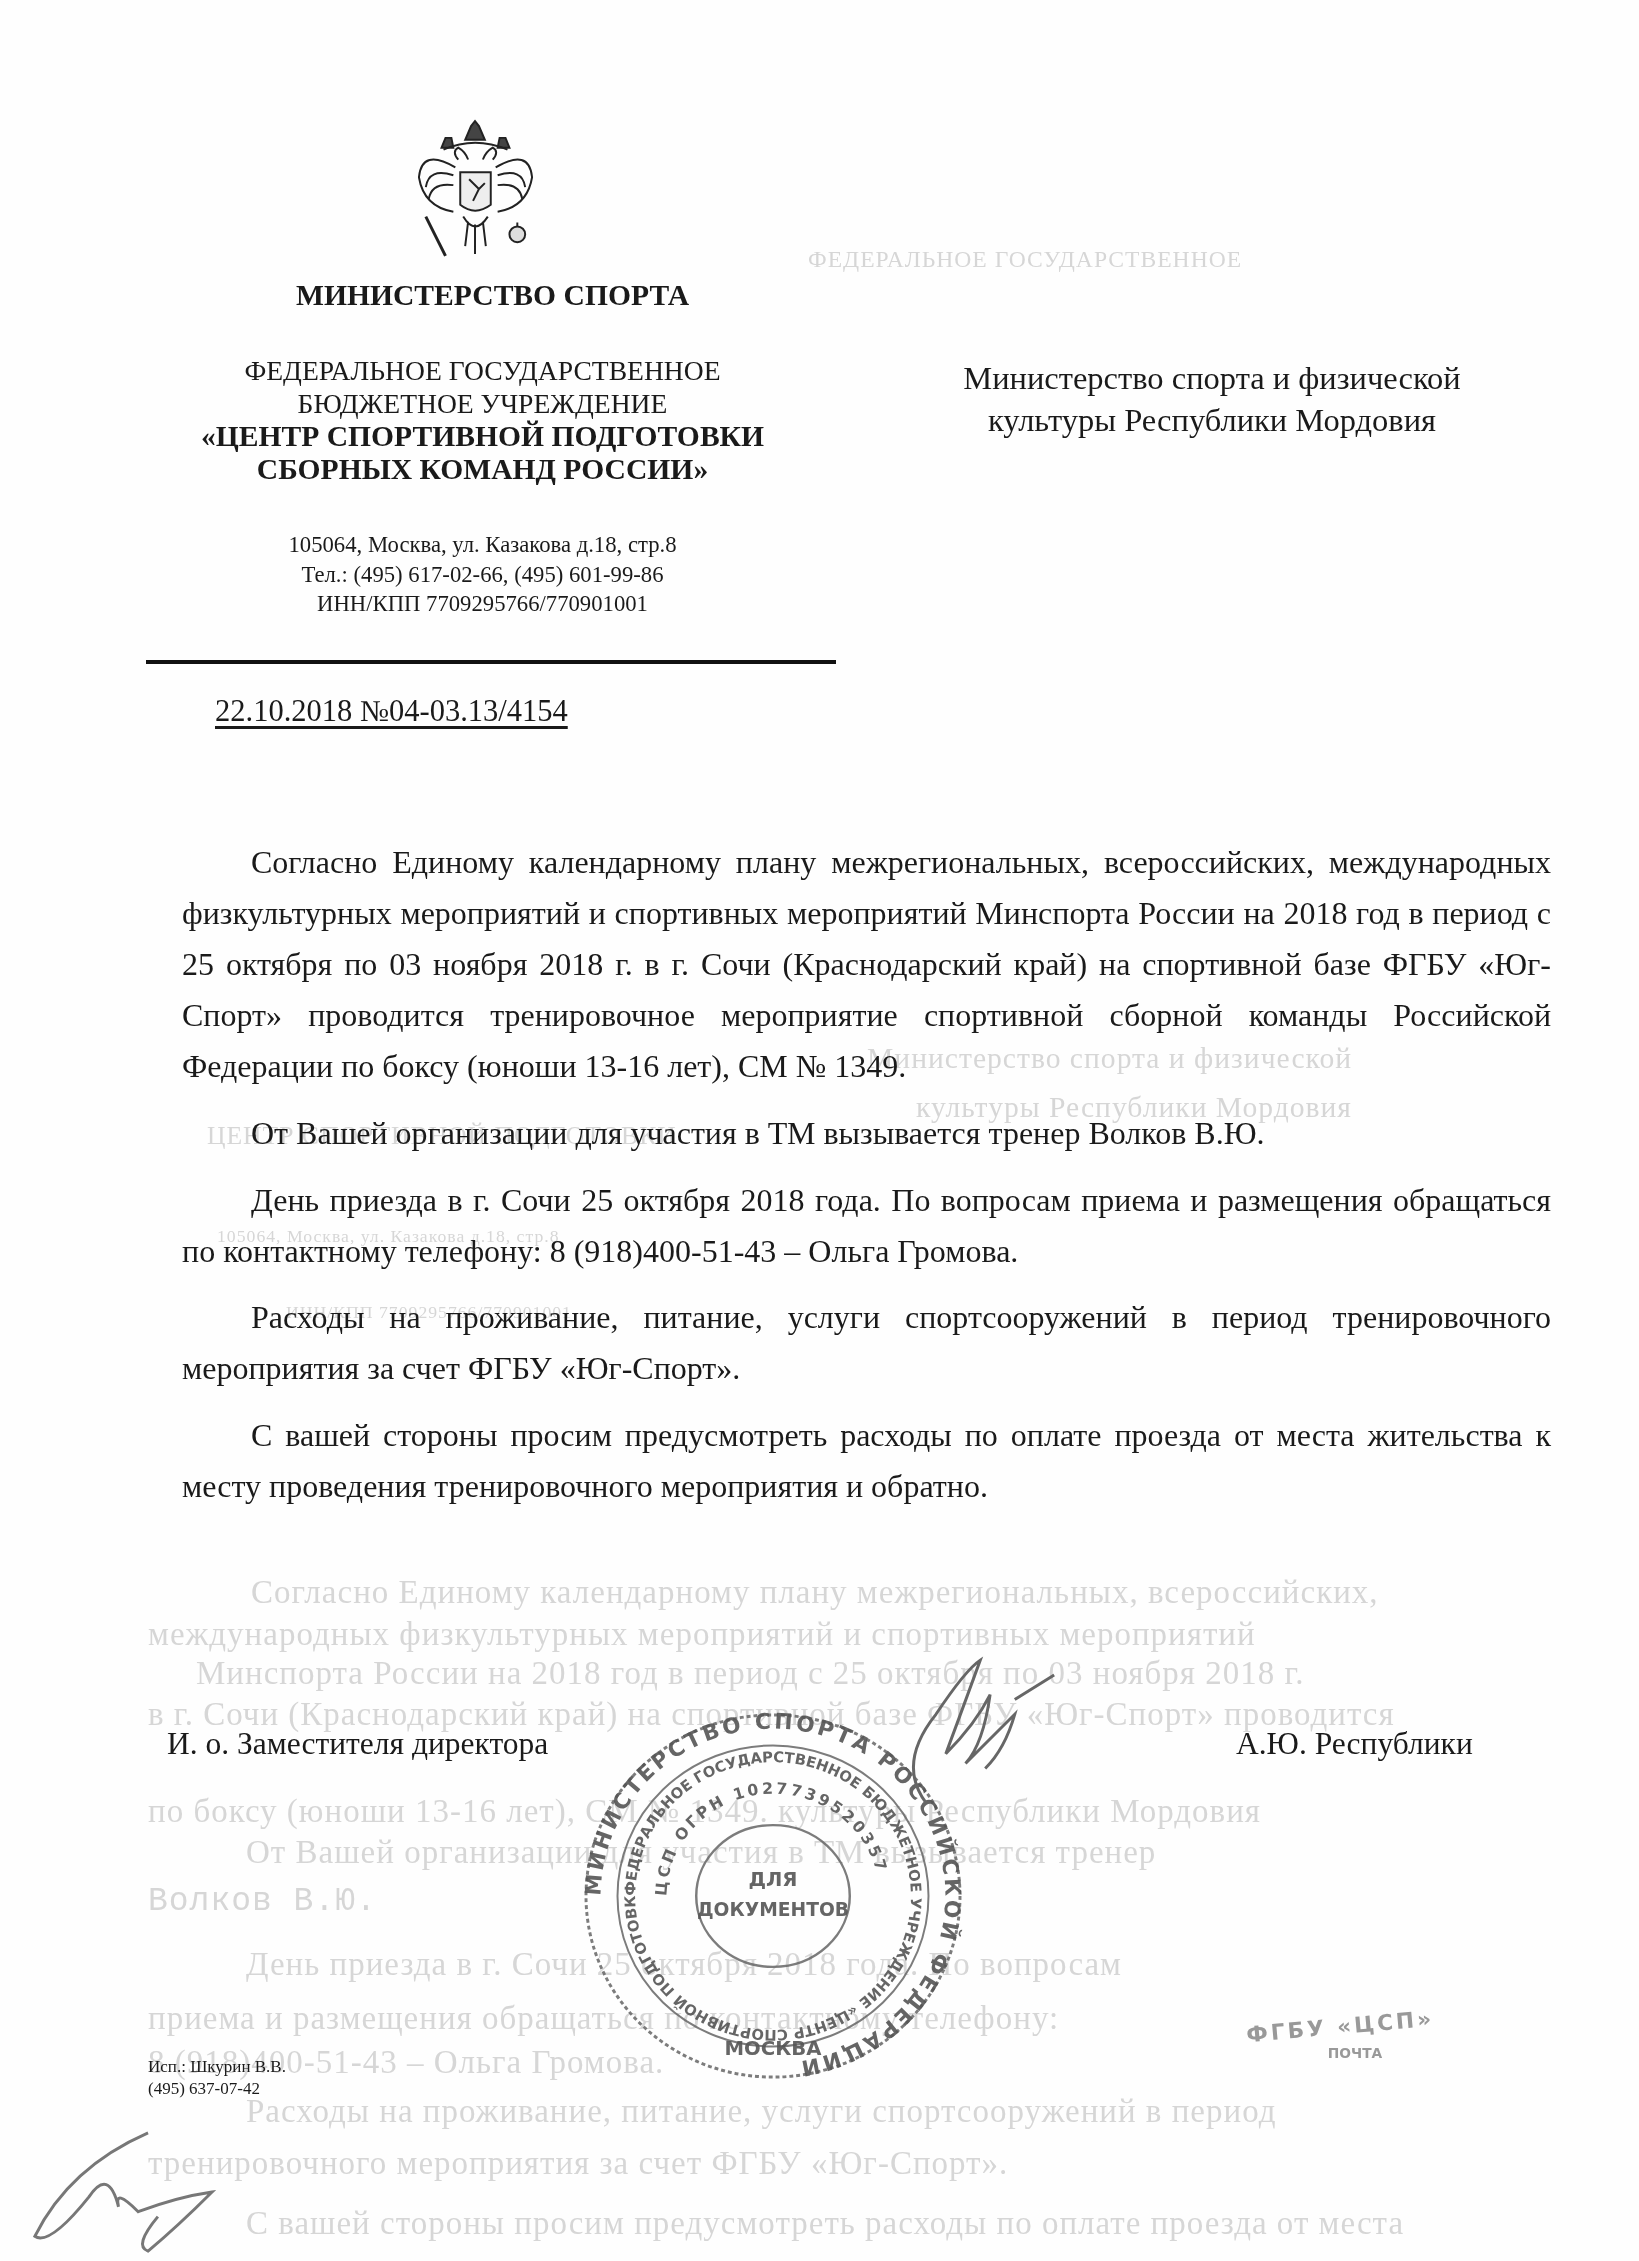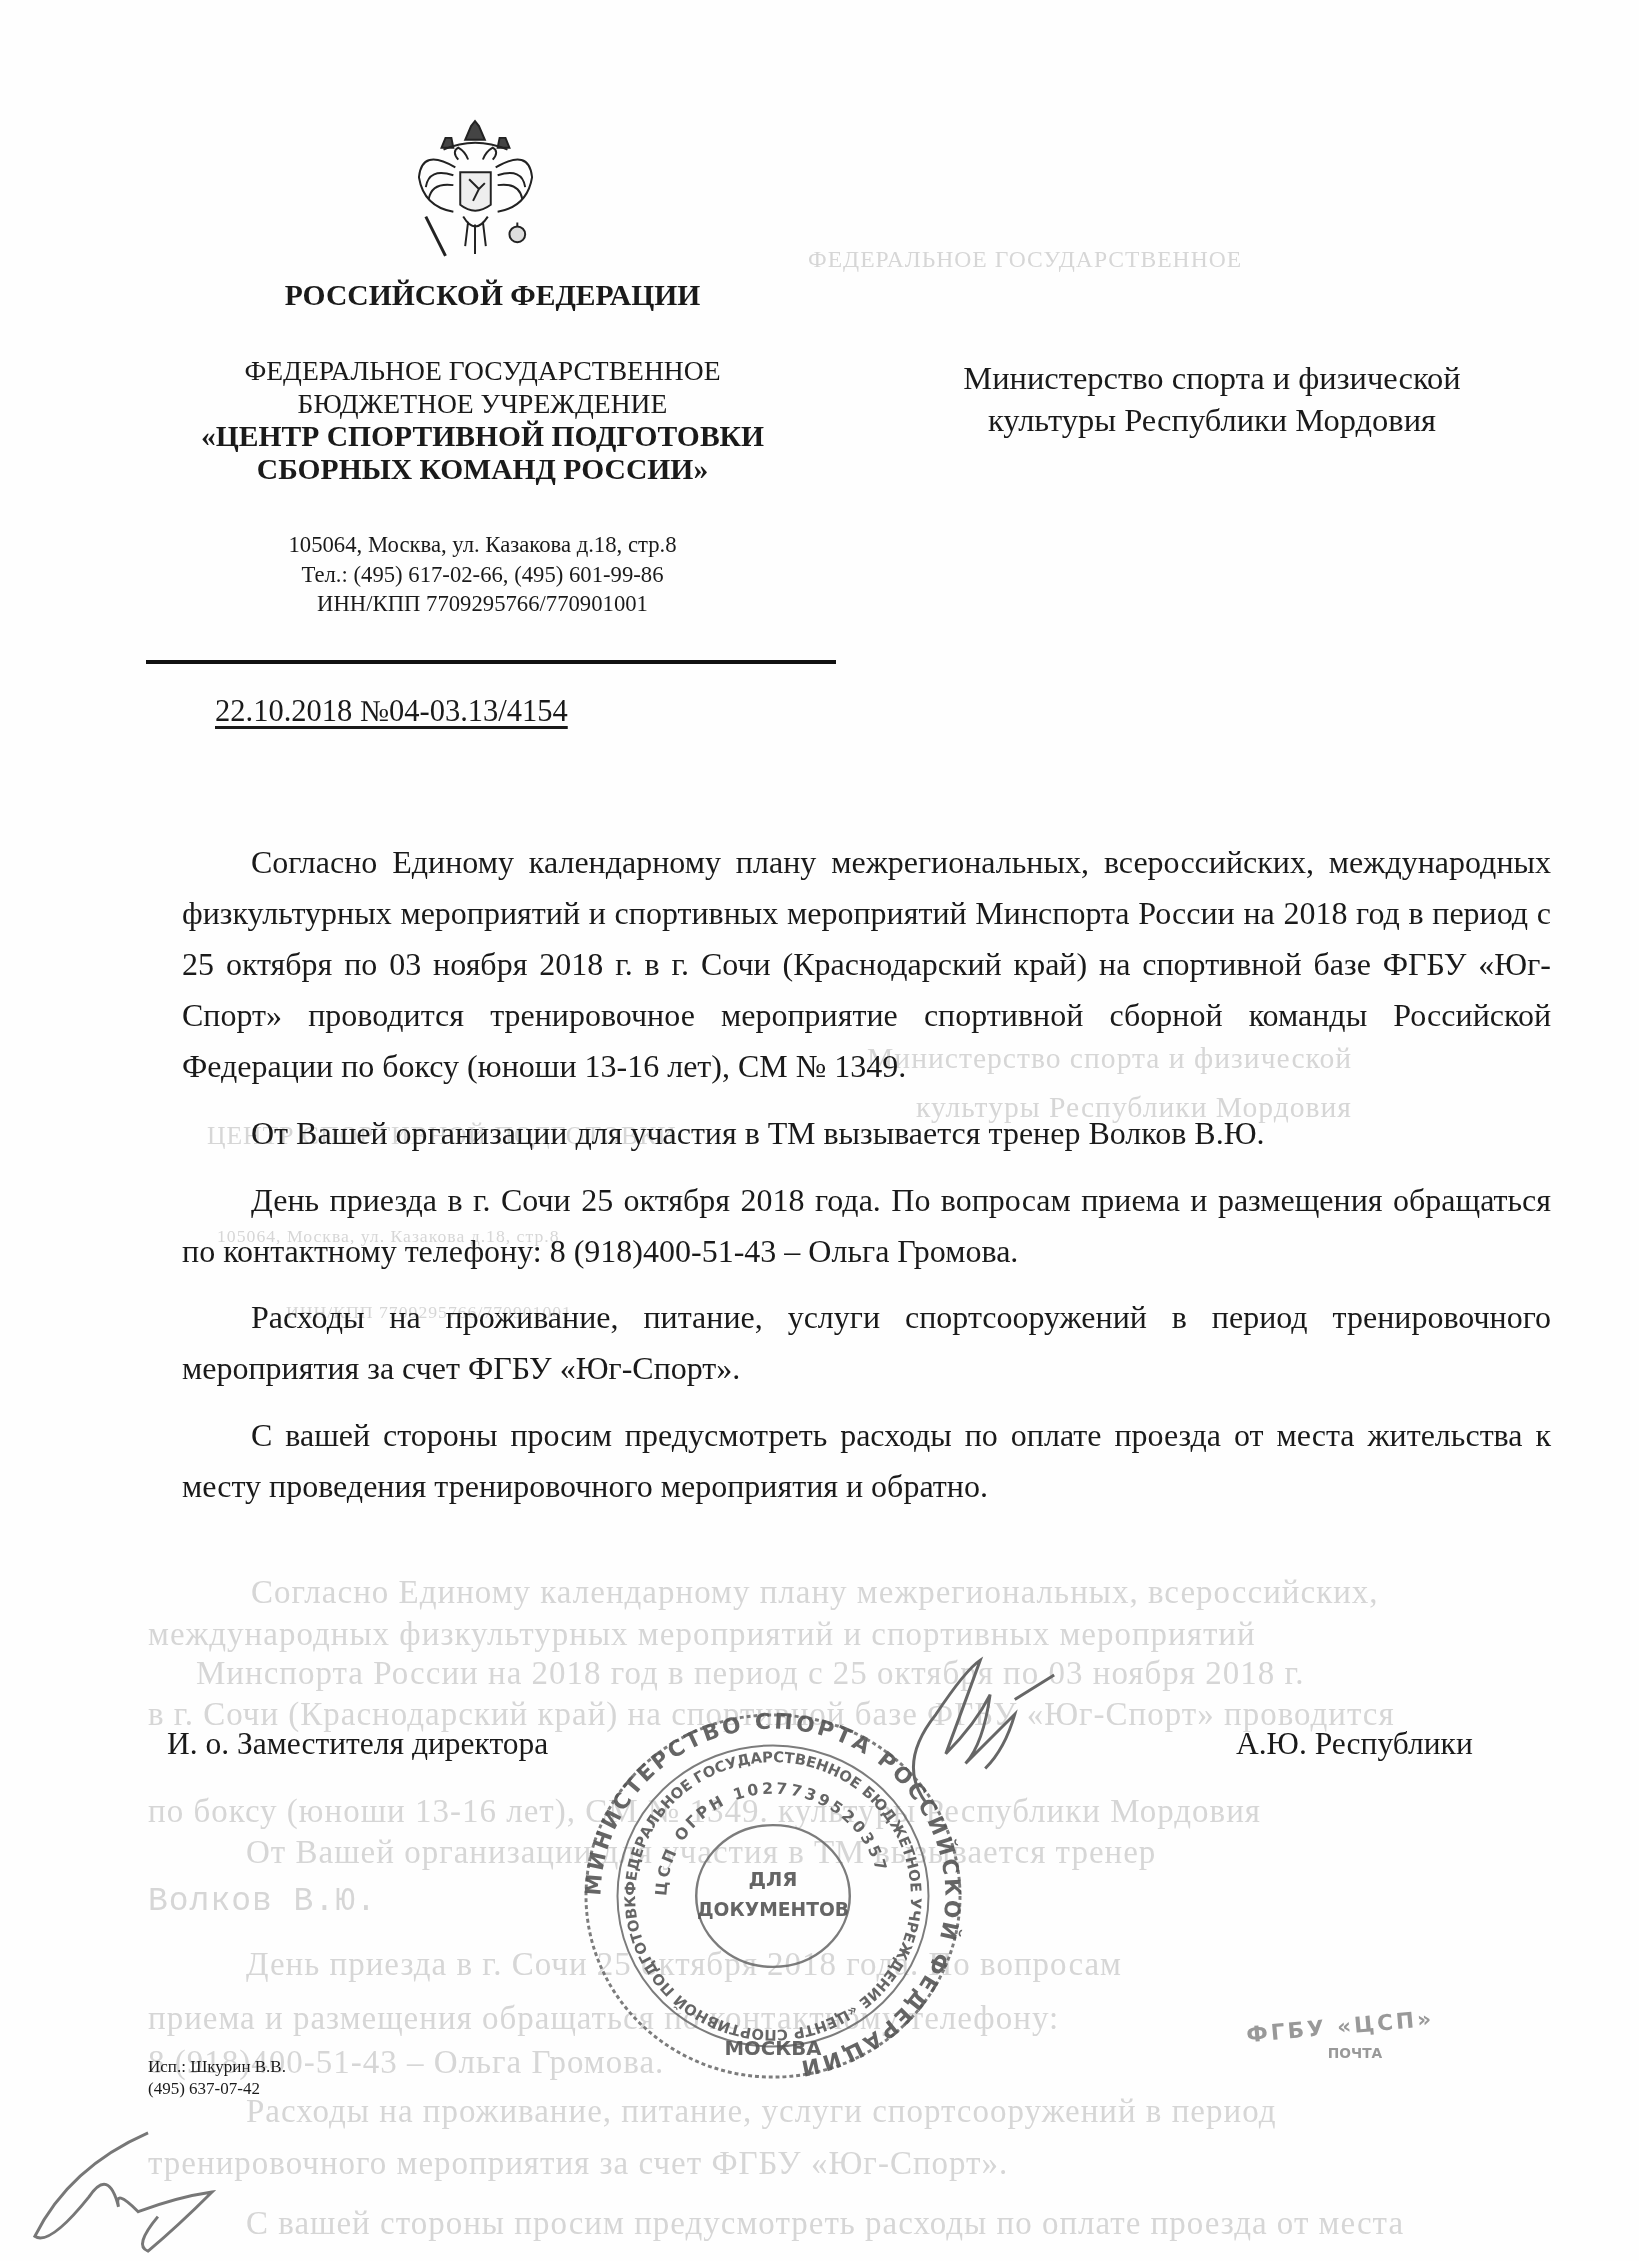--- a/index.html
+++ b/index.html
@@ -76,21 +76,21 @@
 
     <path d="M50 100 Q62 120 75 100 M55 105 L52 130 M62 108 L62 138 M70 105 L73 130"></path>
 
     <path d="M12 100 L32 140" stroke-width="3"></path>
     <circle cx="105" cy="118" r="8" fill="#ddd"></circle>
     <path d="M105 106 L105 110"></path>
   </g>
 </svg>
 
 <div class="abs ministry" style="top:278px;">
-  <div>РОССИЙСКОЙ ФЕДЕРАЦИИ</div>
+  <div>МИНИСТЕРСТВО  СПОРТА</div>
 </div>
 
 <div class="abs inst" style="top:355px;">
   <div>ФЕДЕРАЛЬНОЕ ГОСУДАРСТВЕННОЕ</div>
   <div>БЮДЖЕТНОЕ УЧРЕЖДЕНИЕ</div>
   <div style="font-weight:bold;font-size:29.6px;">«ЦЕНТР СПОРТИВНОЙ ПОДГОТОВКИ</div>
   <div style="font-weight:bold;font-size:29.6px;">СБОРНЫХ КОМАНД РОССИИ»</div>
 </div>
 
 <div class="abs addr" style="top:530px;">

